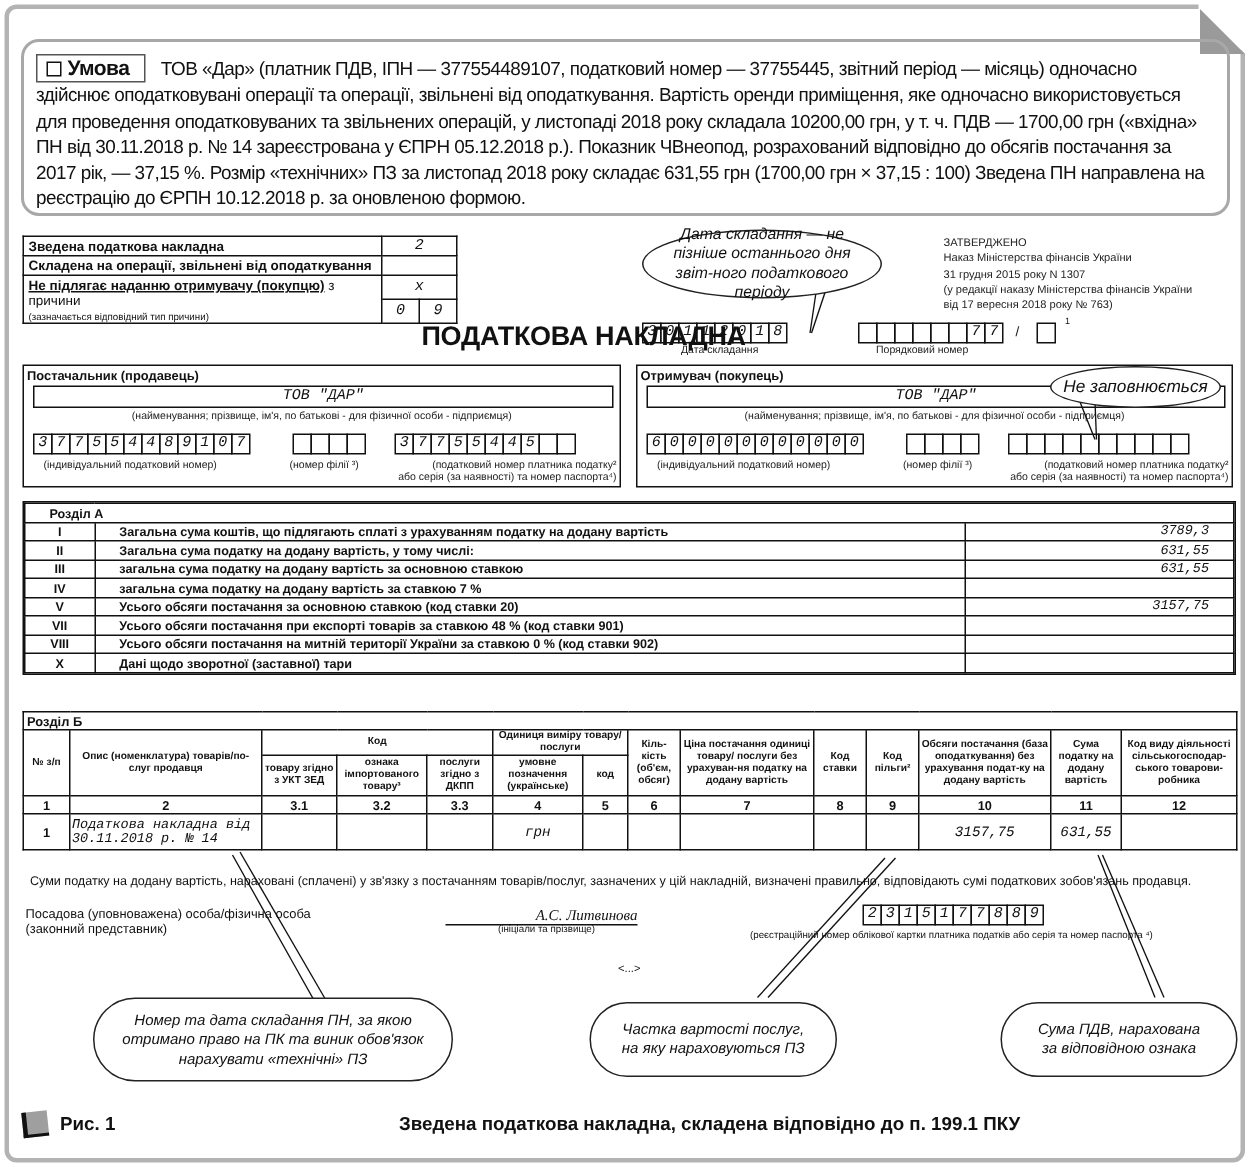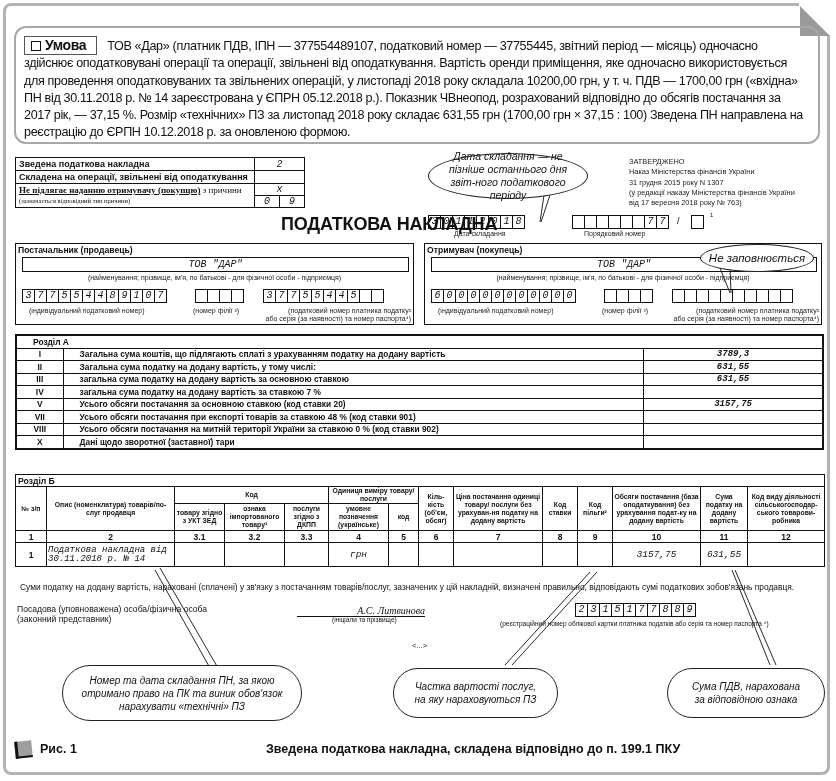--- a/index.html
+++ b/index.html
@@ -43,21 +43,21 @@
 
   .party { position: absolute; border: 1px solid #111; }
   .party-title { font-size: 8.6px; font-weight: bold; position: absolute; left: 2px; top: 1px; }
   .namebox { position: absolute; border: 1px solid #111; height: 15px;
     font-family: "Liberation Mono", monospace; font-style: italic; font-size: 10px; text-align: center; line-height: 13px; }
 
   .secA { position: absolute; left: 15px; top: 334px; width: 809px; border: 1px solid #111; }
   .secA table { width: 100%; }
   .secA td { border: 1px solid #111; font-size: 8.4px; font-weight: bold; height: 12.5px; padding: 0 16px; white-space: nowrap; }
   .secA td.rn { width: 31px; text-align: center; }
-  .secA td.val { width: 175px; text-align: center; font-family: "Liberation Mono", monospace; font-weight: bold; font-style: italic; font-size: 9px; margin-left: 27px; }
+  .secA td.val { width: 175px; text-align: right; font-family: "Liberation Mono", monospace; font-weight: normal; font-style: italic; font-size: 9px; margin-left: 27px; }
   .secA td.desc { width: 568px; }
 
   .secB { position: absolute; left: 15px; top: 474px; width: 809px; }
   .secB table { width: 100%; table-layout: fixed; }
   .secB td { border: 1px solid #111; font-size: 6.8px; font-weight: bold; text-align: center; line-height: 8px; padding: 0 1px; }
   .secB td.hdr { text-align: left; font-size: 8.6px; padding-left: 2px; height: 12px; margin-left: 28px; }
   .secB tr.nums td { font-size: 8.5px; height: 12px; }
   .secB tr.data td { height: 24px; font-family: "Liberation Mono", monospace; font-weight: normal; font-style: italic; font-size: 9.5px; }
 
   .sum-note { position: absolute; left: 20px; top: 582px; font-size: 8.4px; white-space: nowrap; }
@@ -85,21 +85,21 @@
   <tbody>
       <tr>
     <td style="width:240px;">Зведена податкова накладна</td>
     <td class="v" colspan="2">2</td>
   </tr>
   <tr>
     <td>Складена на операції, звільнені від оподаткування</td>
     <td class="v" colspan="2"></td>
   </tr>
   <tr>
-    <td rowspan="2" style="vertical-align:top; padding-top:1px;font-family:Liberation Serif, serif;">
+    <td rowspan="2" style="vertical-align:top; padding-top:1px;">
       <span class="u">Не підлягає наданню отримувачу (покупцю)</span><span style="font-weight:normal"> з причини</span><br>
       <span class="small">(зазначається відповідний тип причини)</span>
     </td>
     <td class="v" colspan="2" style="height:11px;">х</td>
   </tr>
   <tr>
     <td class="v" style="width:25px; height:11px;">0</td>
     <td class="v" style="width:25px; height:11px;">9</td>
   </tr>
 </tbody>

